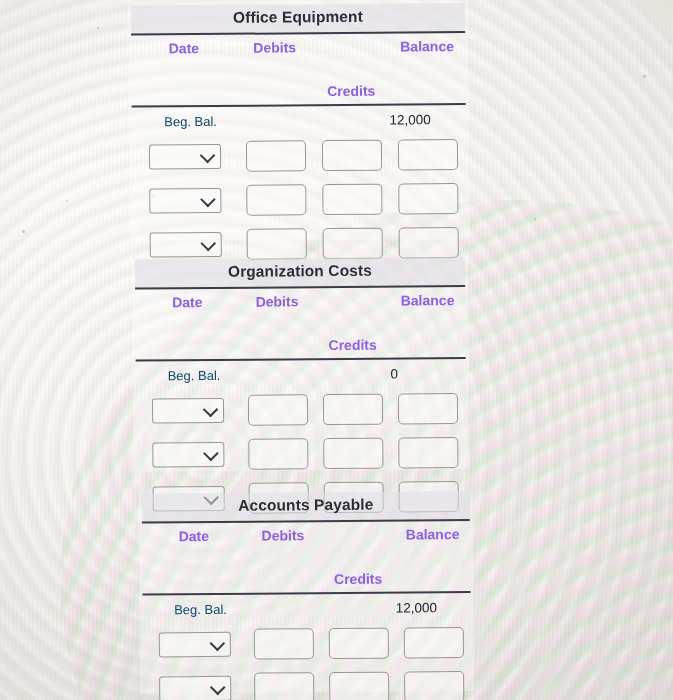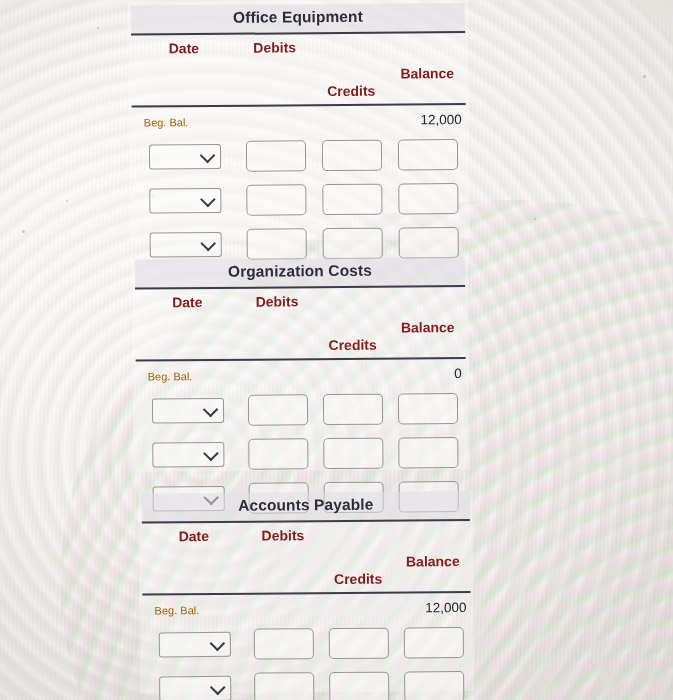--- a/index.html
+++ b/index.html
@@ -128,48 +128,48 @@
   }
 
   .ledger-head {
     display: flex;
     border-bottom: 2px solid #3c3b48;
     padding: 5px 0 5px 0;
   }
   .ledger-head .h {
     font-size: 14px;
     font-weight: 700;
-    color: #7f1d1d;
+    color: #8b5cf6;
     text-align: center;
   }
   .c-date    { width: 108px; }
   .c-debits  { width: 78px; }
   .c-credits { width: 78px; margin-top: 44px; }
-  .c-balance { width: 78px; margin-top: 27px; }
+  .c-balance { width: 78px; }
 
   .begrow {
     display: flex;
     align-items: center;
     height: 25px;
     padding-top: 2px;
   }
   .begrow .lbl {
     width: 108px;
-    font-size: 11px;
-    color: #a16207;
+    font-size: 13px;
+    color: #0c4a6e;
     padding-left: 12px;
     box-sizing: border-box;
-    text-align: left;
+    text-align: center;
   }
   .begrow .sp { width: 78px; }
   .begrow .bal {
     width: 78px;
     font-size: 13.5px;
     color: #23222c;
-    text-align: right;
+    text-align: left;
     padding-right: 4px;
     box-sizing: border-box;
   }
 
   .entryrow {
     display: flex;
     align-items: center;
     height: 44px;
   }
   .cellwrap { display: flex; align-items: center; justify-content: center; }

